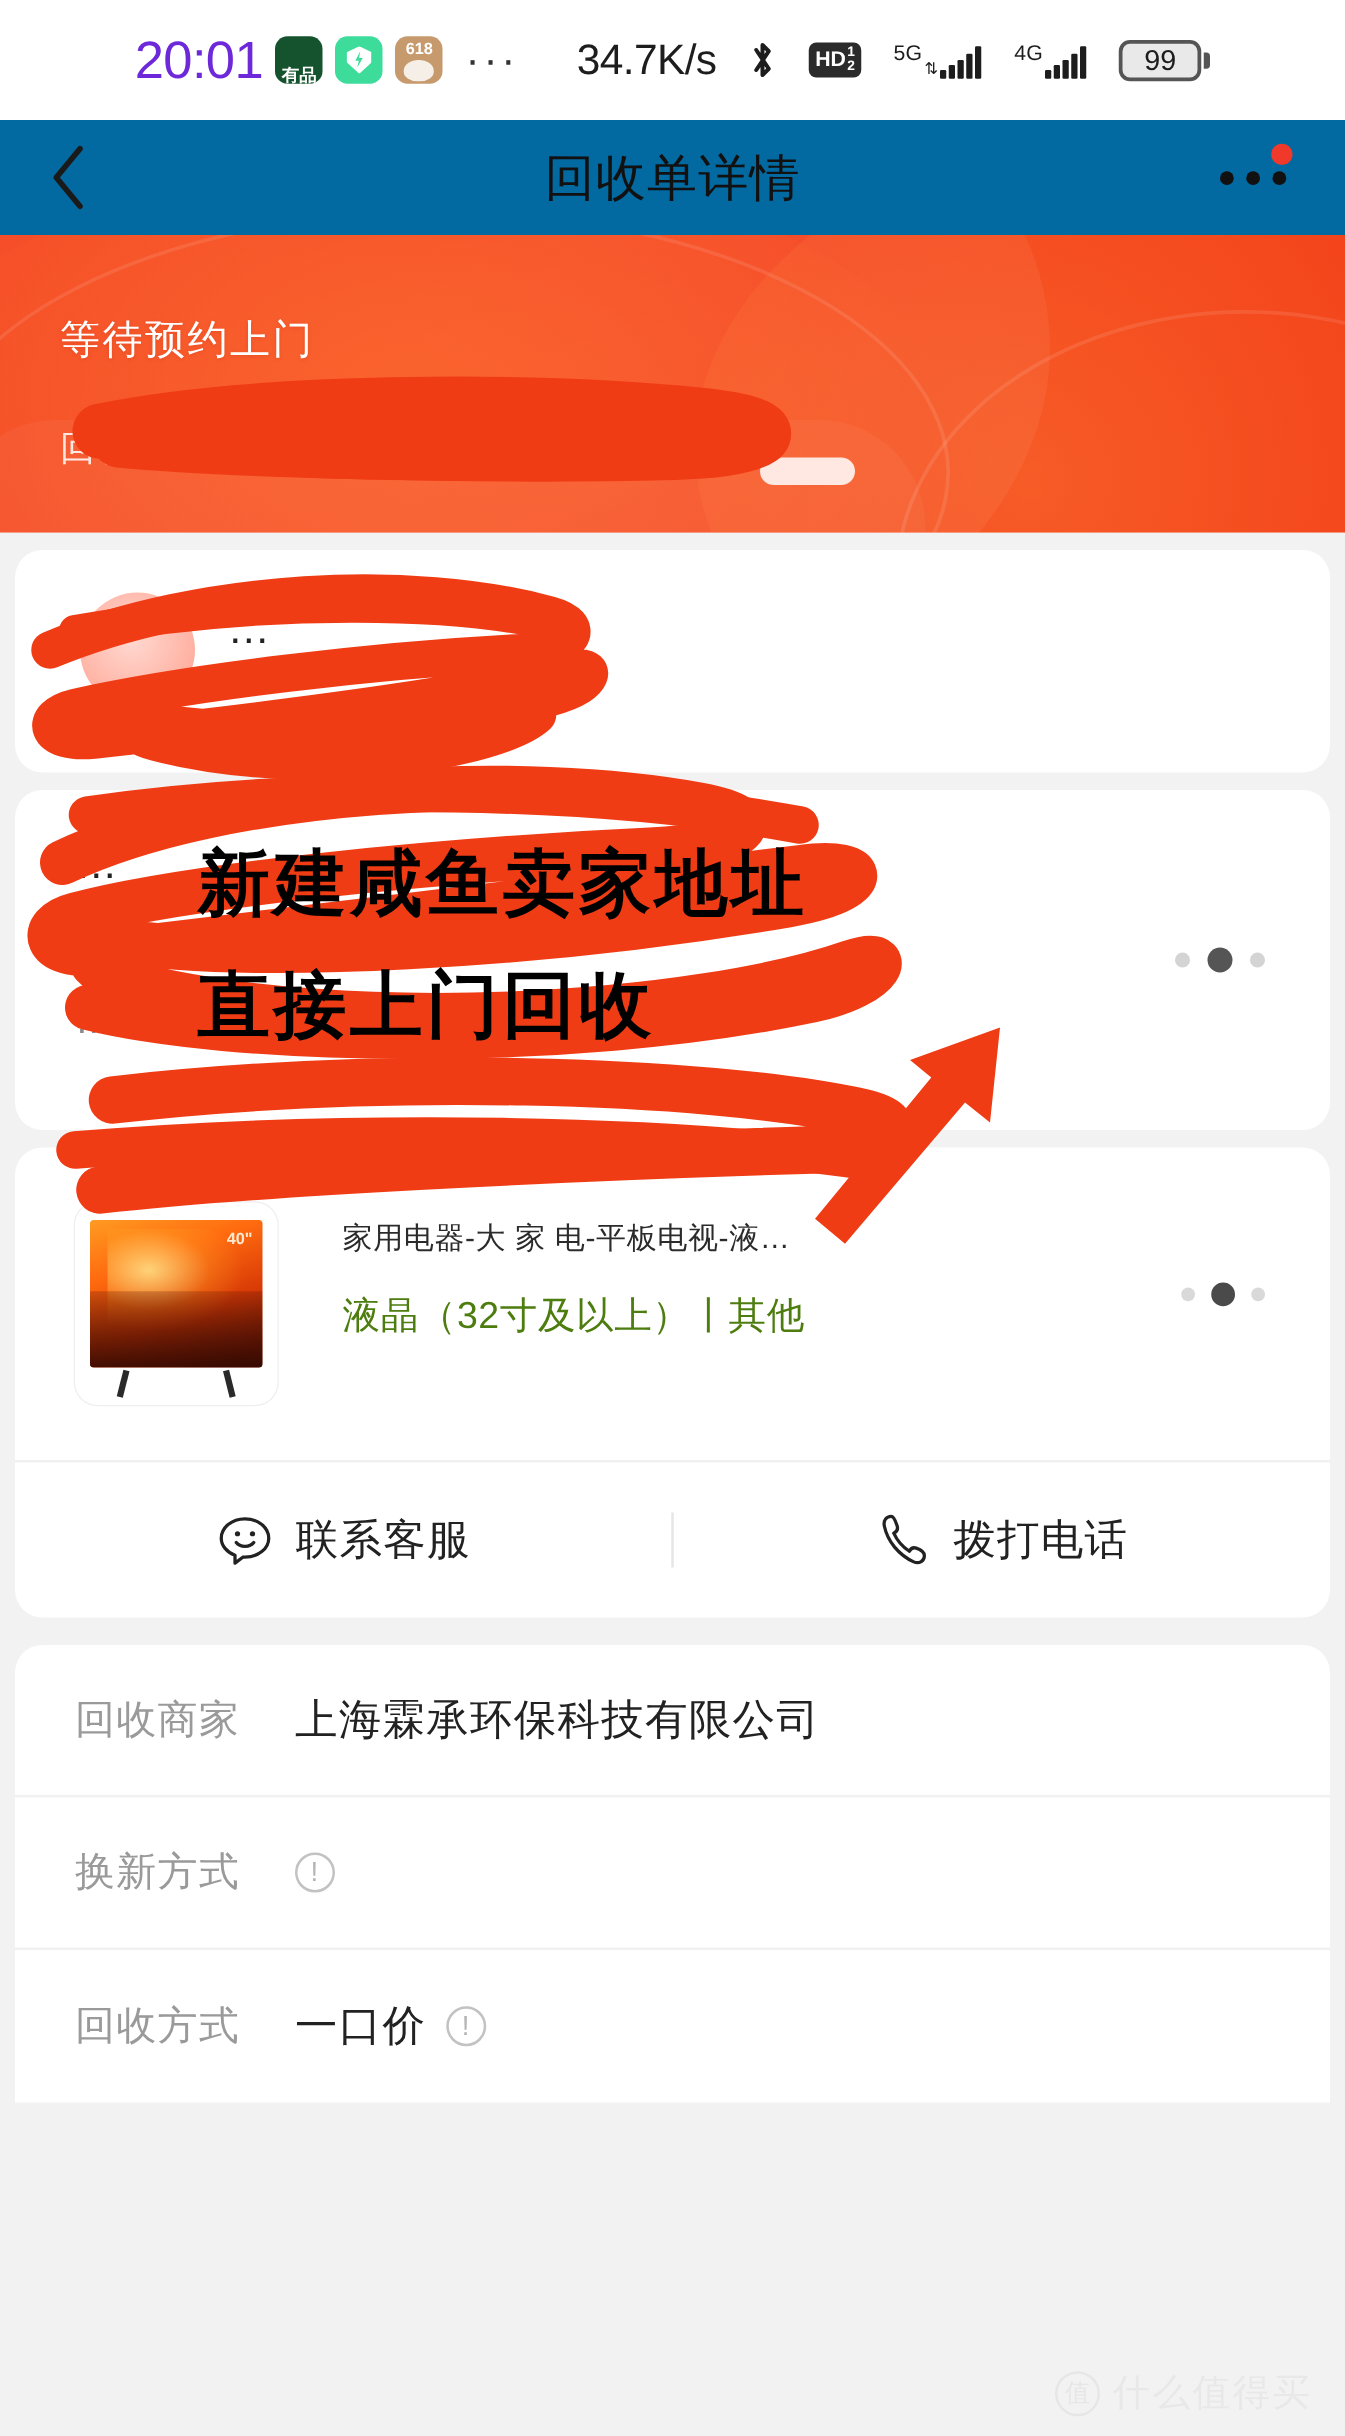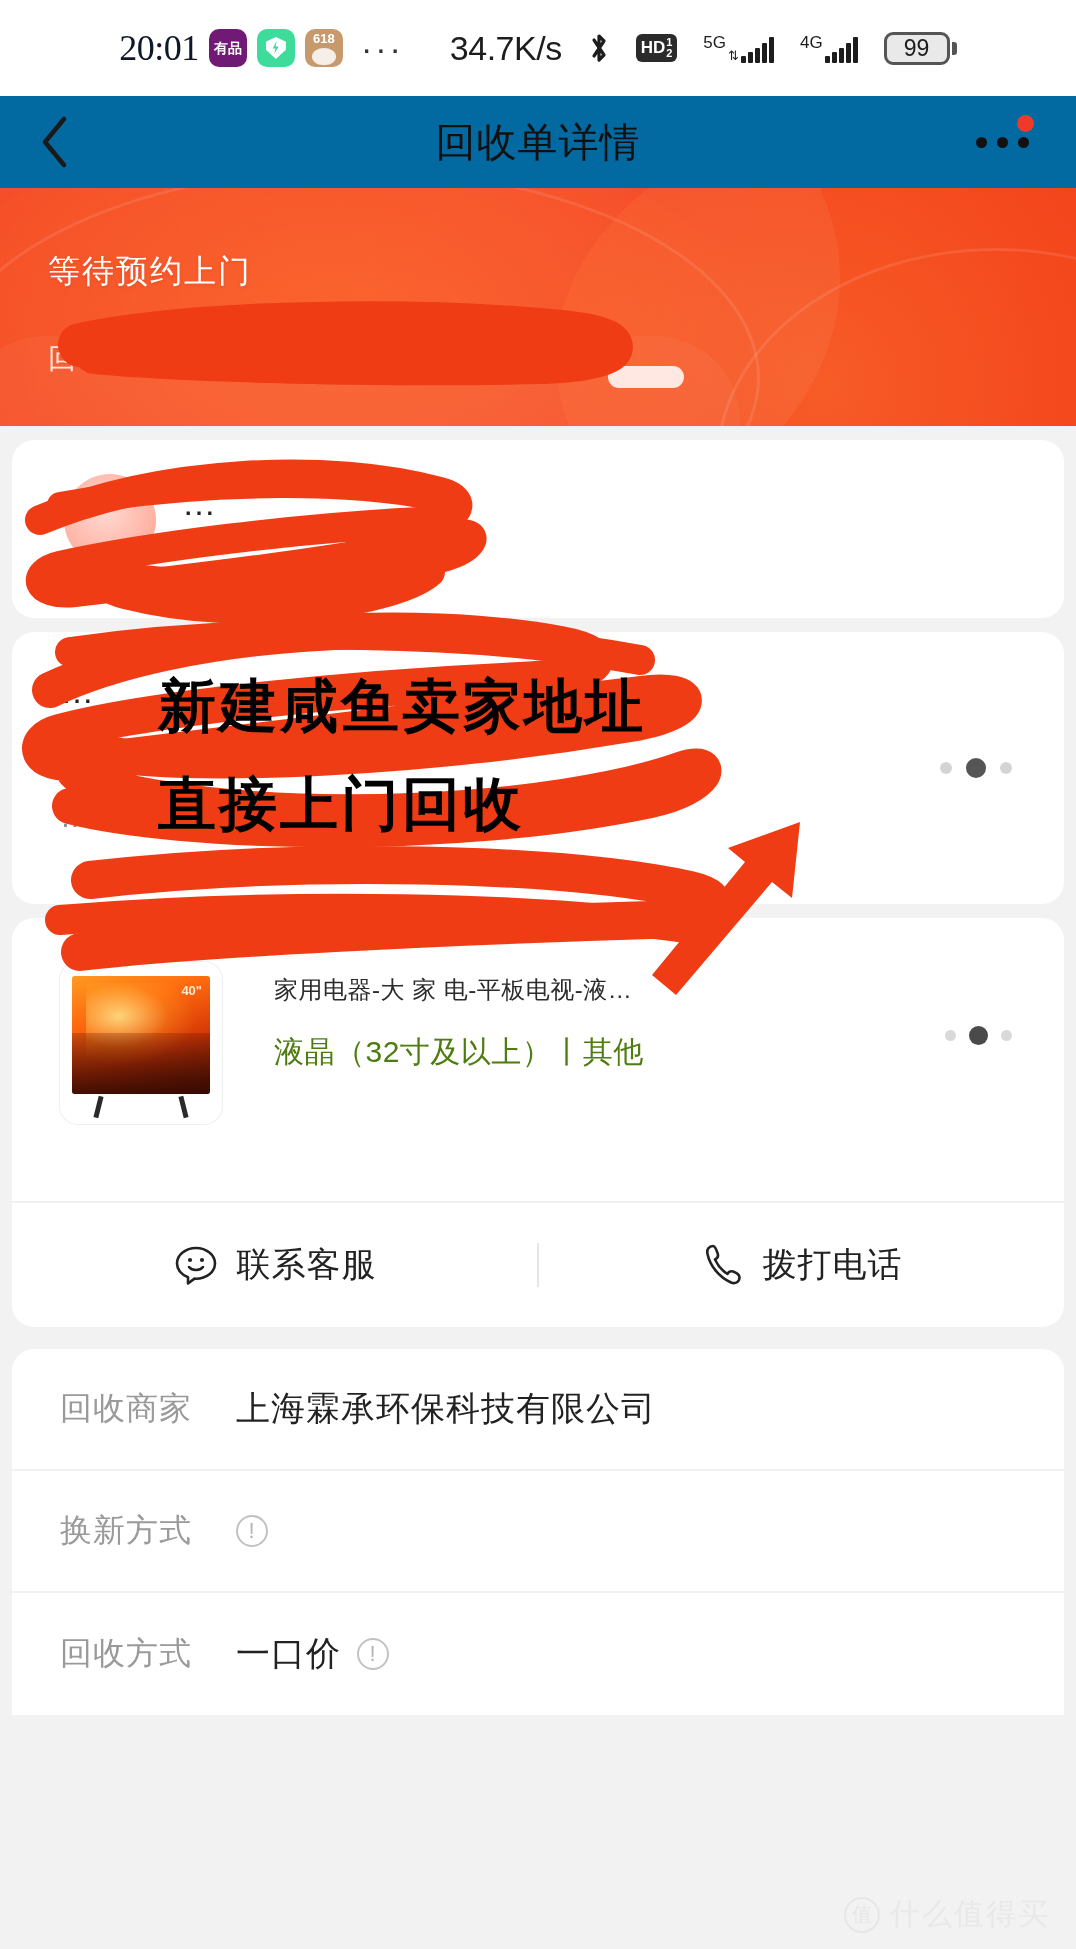--- a/index.html
+++ b/index.html
@@ -11,24 +11,24 @@
   }
   .phone { position: relative; width: 1076px; height: 1949px; background: #f2f2f2; }
 
   
   .statusbar {
     height: 96px; background: #ffffff;
     display: flex; align-items: center; justify-content: center;
     gap: 0px; padding: 0 24px;
   }
   .sb-left { display: flex; align-items: center; gap: 10px; }
-  .sb-time { font-size: 36px; font-weight: 500; color: #0f172a; letter-spacing: -0.5px; font-family: Liberation Serif, serif; }
+  .sb-time { font-size: 42px; font-weight: 500; color: #6d28d9; letter-spacing: -0.5px; }
   .appicon { width: 38px; height: 38px; border-radius: 10px; display:flex; align-items:center; justify-content:center;
              font-size: 15px; color:#fff; font-weight:700; overflow:hidden; }
-  .ic-youpin { background:#701a75; }
+  .ic-youpin { background:#14532d;align-items:flex-end; }
   .ic-youpin span { font-size: 14px; line-height: 1; }
   .ic-green { background:#3ddc9a; }
   .ic-green .shield { width:20px; height:22px; background:#fff; clip-path: polygon(50% 0%,100% 22%,100% 58%,50% 100%,0% 58%,0% 22%); position:relative;}
   .ic-green .shield::after{content:"";position:absolute;left:6px;top:4px;width:8px;height:13px;background:#3ddc9a;clip-path:polygon(60% 0,10% 58%,45% 58%,30% 100%,85% 42%,48% 42%);}
   .ic-618 { background:#c79a6d; position:relative; }
   .ic-618 .num{position:absolute;top:2px;left:50%;transform:translateX(-50%);font-size:13px;color:#fff;}
   .ic-618 .face{position:absolute;bottom:2px;left:50%;transform:translateX(-50%);width:24px;height:17px;background:#f5efe7;border-radius:50% 50% 45% 45%;}
   .sb-dots { font-size: 34px; color:#333; letter-spacing: 3px; margin-left: 8px; line-height: 0.6; }
   .sb-right { display: flex; align-items: center; gap: 26px; margin-left: 46px; }
   .sb-speed { font-size: 34px; color:#1d1d1d; font-weight:400; letter-spacing:-0.5px;}
@@ -109,21 +109,21 @@
   .tv-stand{position:absolute;left:28px;bottom:6px;width:106px;height:24px;}
   .tv-stand::before,.tv-stand::after{content:"";position:absolute;bottom:0;width:5px;height:22px;background:#2a2a2a;}
   .tv-stand::before{left:8px;transform:rotate(14deg);} .tv-stand::after{right:8px;transform:rotate(-14deg);}
   .item-texts { margin-left: 52px; padding-top: 12px; }
   .item-title { font-size: 24px; color:#2b2b2b; letter-spacing:0.5px; }
   .item-sub { font-size: 30px; color:#4d7c0f; margin-top: 26px; letter-spacing:0.5px;}
   .item-dots { position:absolute; right:52px; top:108px; display:flex; align-items:center; gap:13px;}
   .item-dots i { display:block; width:11px;height:11px;border-radius:50%;background:#d9d9d9;}
   .item-dots i.on { width:19px;height:19px;background:#4a4a4a;}
 
-  .actions { border-top: 2px solid #f0f0f0; height: 126px; display:flex; align-items:center;margin-top:33px; }
+  .actions { border-top: 2px solid #f0f0f0; height: 126px; display:flex; align-items:center; }
   .action { flex:1; display:flex; align-items:center; justify-content:center; gap:18px; }
   .action .lbl { font-size:34px; color:#222; letter-spacing:1px;}
   .action-sep { width:2px; height:44px; background:#e6e6e6; }
 
   .card-info { margin-top: 22px; border-radius: 22px 22px 0 0; padding: 0 0 0 0; }
   .inforow { height: 122px; display:flex; align-items:center; padding-left:48px; border-bottom: 2px solid #f1f1f1;}
   .inforow:last-child { border-bottom: none; }
   .info-label { font-size:32px; color:#9a9a9a; width: 176px; flex:none; letter-spacing:1px;}
   .info-value { font-size:34px; color:#222; letter-spacing:1px; display:flex; align-items:center; gap:16px;}
   .info-i { width:32px;height:32px;border-radius:50%;border:2px solid #c2c2c2;color:#b5b5b5;

